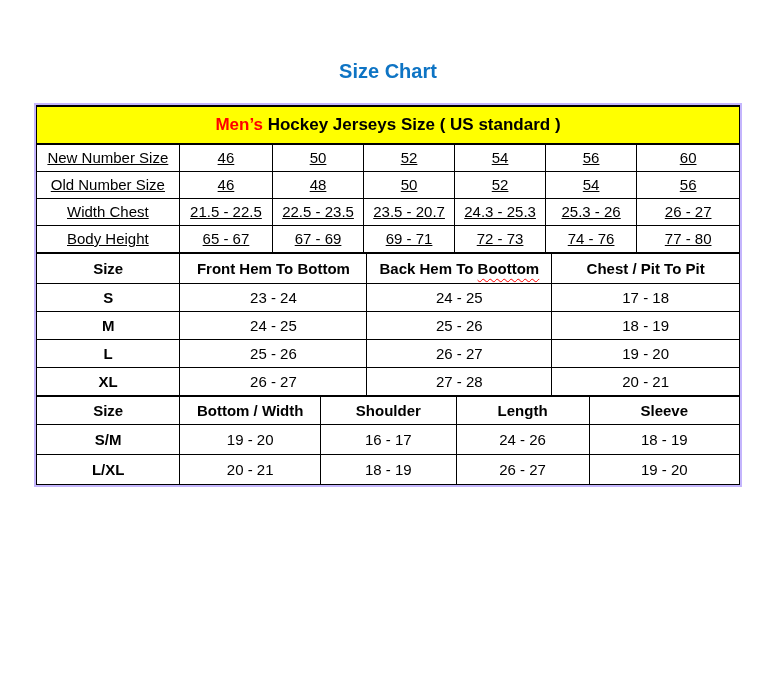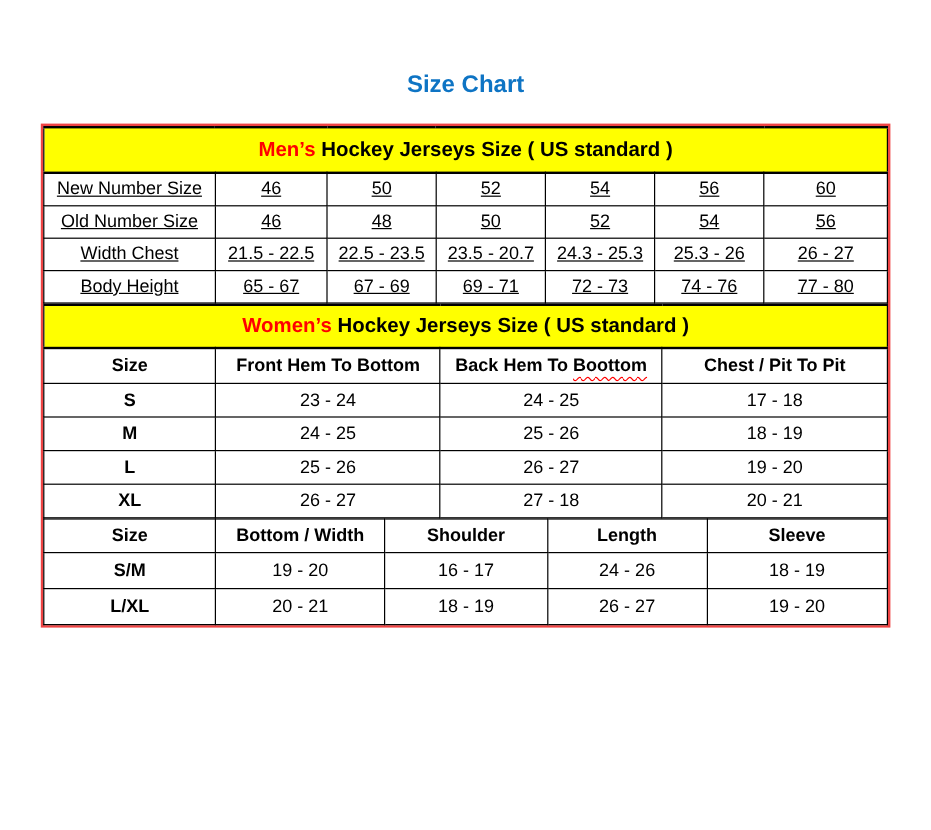--- a/index.html
+++ b/index.html
@@ -14,21 +14,21 @@
     margin-top: 60px;
     text-align: center;
     font-size: 20px;
     font-weight: bold;
     letter-spacing: 0px;
     color: var(--title-color, #0E74C4);
   }
   .chart-wrap {
     width: 708px;
     margin: 20px auto 12px;
-    border: 2px solid #ef4444;
+    border: 2px solid #c4b5fd;
   }
   table {
     width: 100%;
     border-collapse: collapse;
     table-layout: fixed;
   }
   td, th {
     border: 1px solid #000000;
     text-align: center;
     vertical-align: middle;
@@ -125,23 +125,20 @@
     </table>
 
   <table class="h-womens t-womens">
     <colgroup>
       <col style="width:20.4%">
         <col style="width:26.6%">
         <col style="width:26.3%">
         <col style="width:26.7%">
     </colgroup>
     <tbody>
-        <tr class="section-head">
-      <td colspan="4"><span class="hl">Women’s</span> <span>Hockey Jerseys Size ( US standard )</span></td>
-    </tr>
     <tr class="cols">
       <th>Size</th>
       <th>Front Hem To Bottom</th>
       <th><span>Back Hem To</span> <span class="squiggle">Boottom</span></th>
       <th>Chest / Pit To Pit</th>
     </tr>
     <tr class="data">
       <th>S</th>
       <td class="val">23 - 24</td>
       <td class="val">24 - 25</td>
@@ -155,21 +152,21 @@
     </tr>
     <tr class="data">
       <th>L</th>
       <td class="val">25 - 26</td>
       <td class="val">26 - 27</td>
       <td class="val">19 - 20</td>
     </tr>
     <tr class="data">
       <th>XL</th>
       <td class="val">26 - 27</td>
-      <td class="val">27 - 18</td>
+      <td class="val">27 - 28</td>
       <td class="val">20 - 21</td>
     </tr>
   </tbody>
     </table>
 
   <table class="h-youth t-youth">
     <colgroup>
       <col style="width:20.4%">
         <col style="width:20.0%">
         <col style="width:19.3%">

